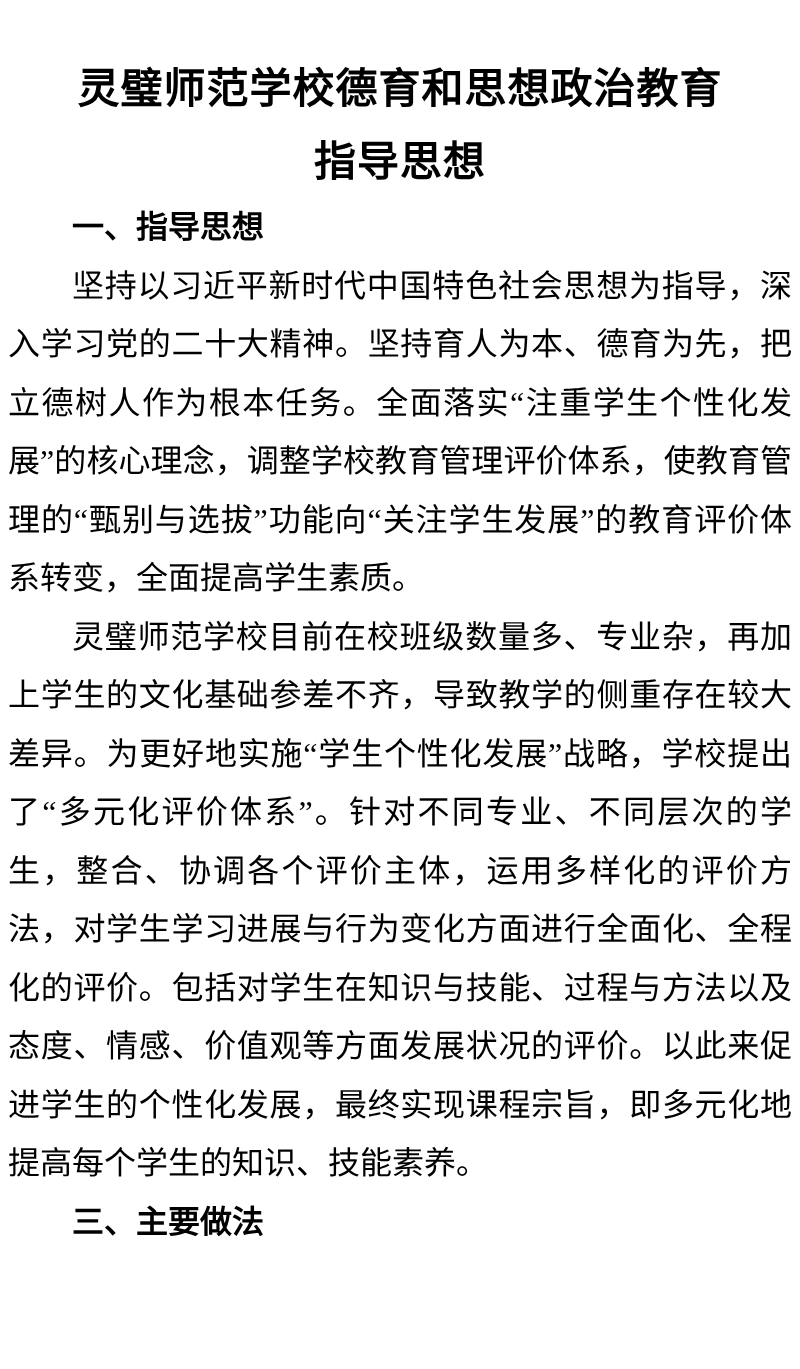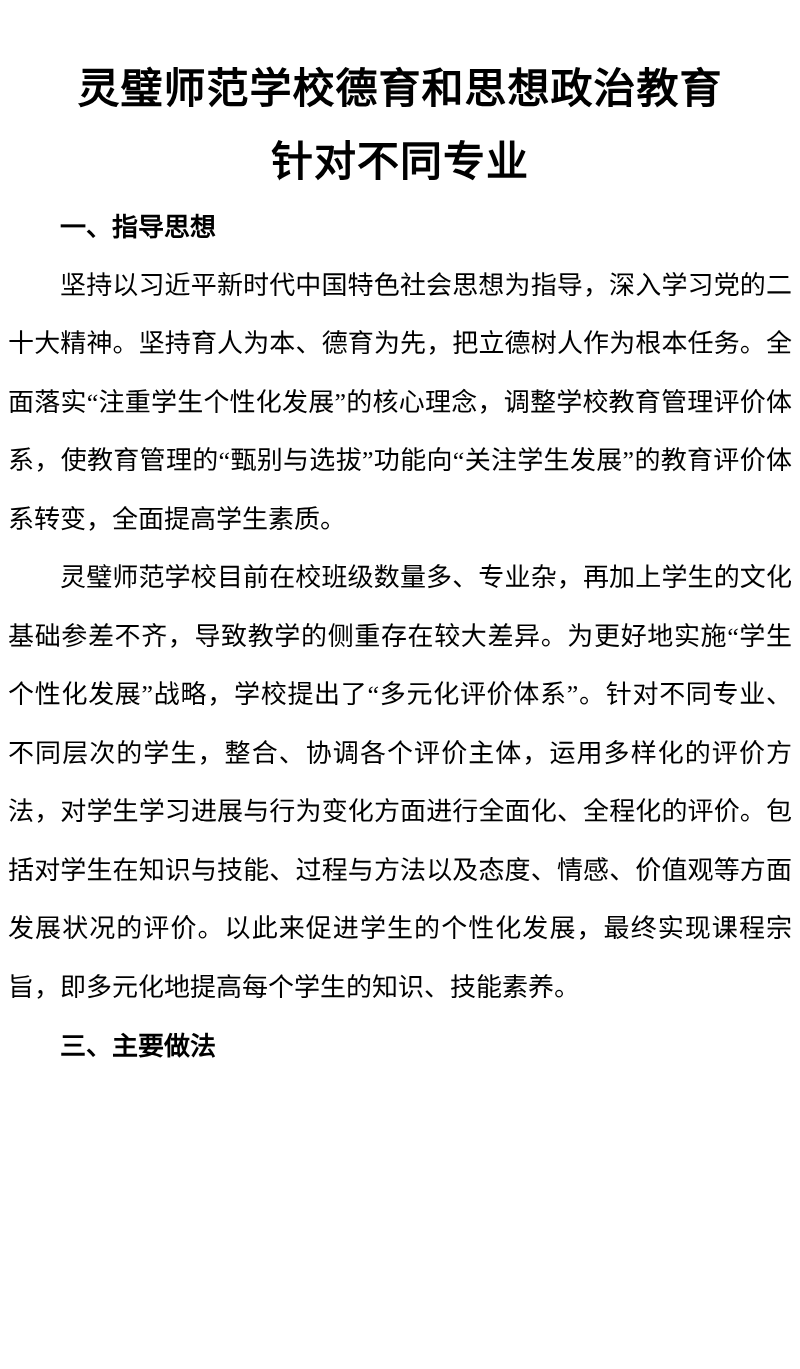--- a/index.html
+++ b/index.html
@@ -27,21 +27,21 @@
     line-height: 73px;
     letter-spacing: 1px;
   }
   .doc-title .title-line { display: block; }
 
   .doc-body p,
   .doc-body .h1,
   .doc-body .h2,
   .doc-body .h3 {
     margin: 0;
-    font-size: 26px;
+    font-size: 32px;
     line-height: 58.5px;
     text-indent: 2em;
   }
   .doc-body p {
     font-family: Liberation Serif, serif;
     font-weight: normal;
     text-align: justify;
     text-justify: inter-ideograph;
   }
   .doc-body .h1,
@@ -66,21 +66,21 @@
     color: #000000;
   }
 </style>
 </head>
 <body>
 
 <div class="page">
 
   <h1 class="doc-title">
     <span class="title-line">灵璧师范学校德育和思想政治教育</span>
-    <span class="title-line">针对不同专业</span>
+    <span class="title-line">指导思想</span>
   </h1>
 
   <div class="doc-body">
 
     <div class="h1">一、指导思想</div>
 
     <p>坚持以习近平新时代中国特色社会思想为指导，深入学习党的二十大精神。坚持育人为本、德育为先，把立德树人作为根本任务。全面落实“注重学生个性化发展”的核心理念，调整学校教育管理评价体系，使教育管理的“甄别与选拔”功能向“关注学生发展”的教育评价体系转变，全面提高学生素质。</p>
 
 
     <p>灵璧师范学校目前在校班级数量多、专业杂，再加上学生的文化基础参差不齐，导致教学的侧重存在较大差异。为更好地实施“学生个性化发展”战略，学校提出了“多元化评价体系”。针对不同专业、不同层次的学生，整合、协调各个评价主体，运用多样化的评价方法，对学生学习进展与行为变化方面进行全面化、全程化的评价。包括对学生在知识与技能、过程与方法以及态度、情感、价值观等方面发展状况的评价。以此来促进学生的个性化发展，最终实现课程宗旨，即多元化地提高每个学生的知识、技能素养。</p>

